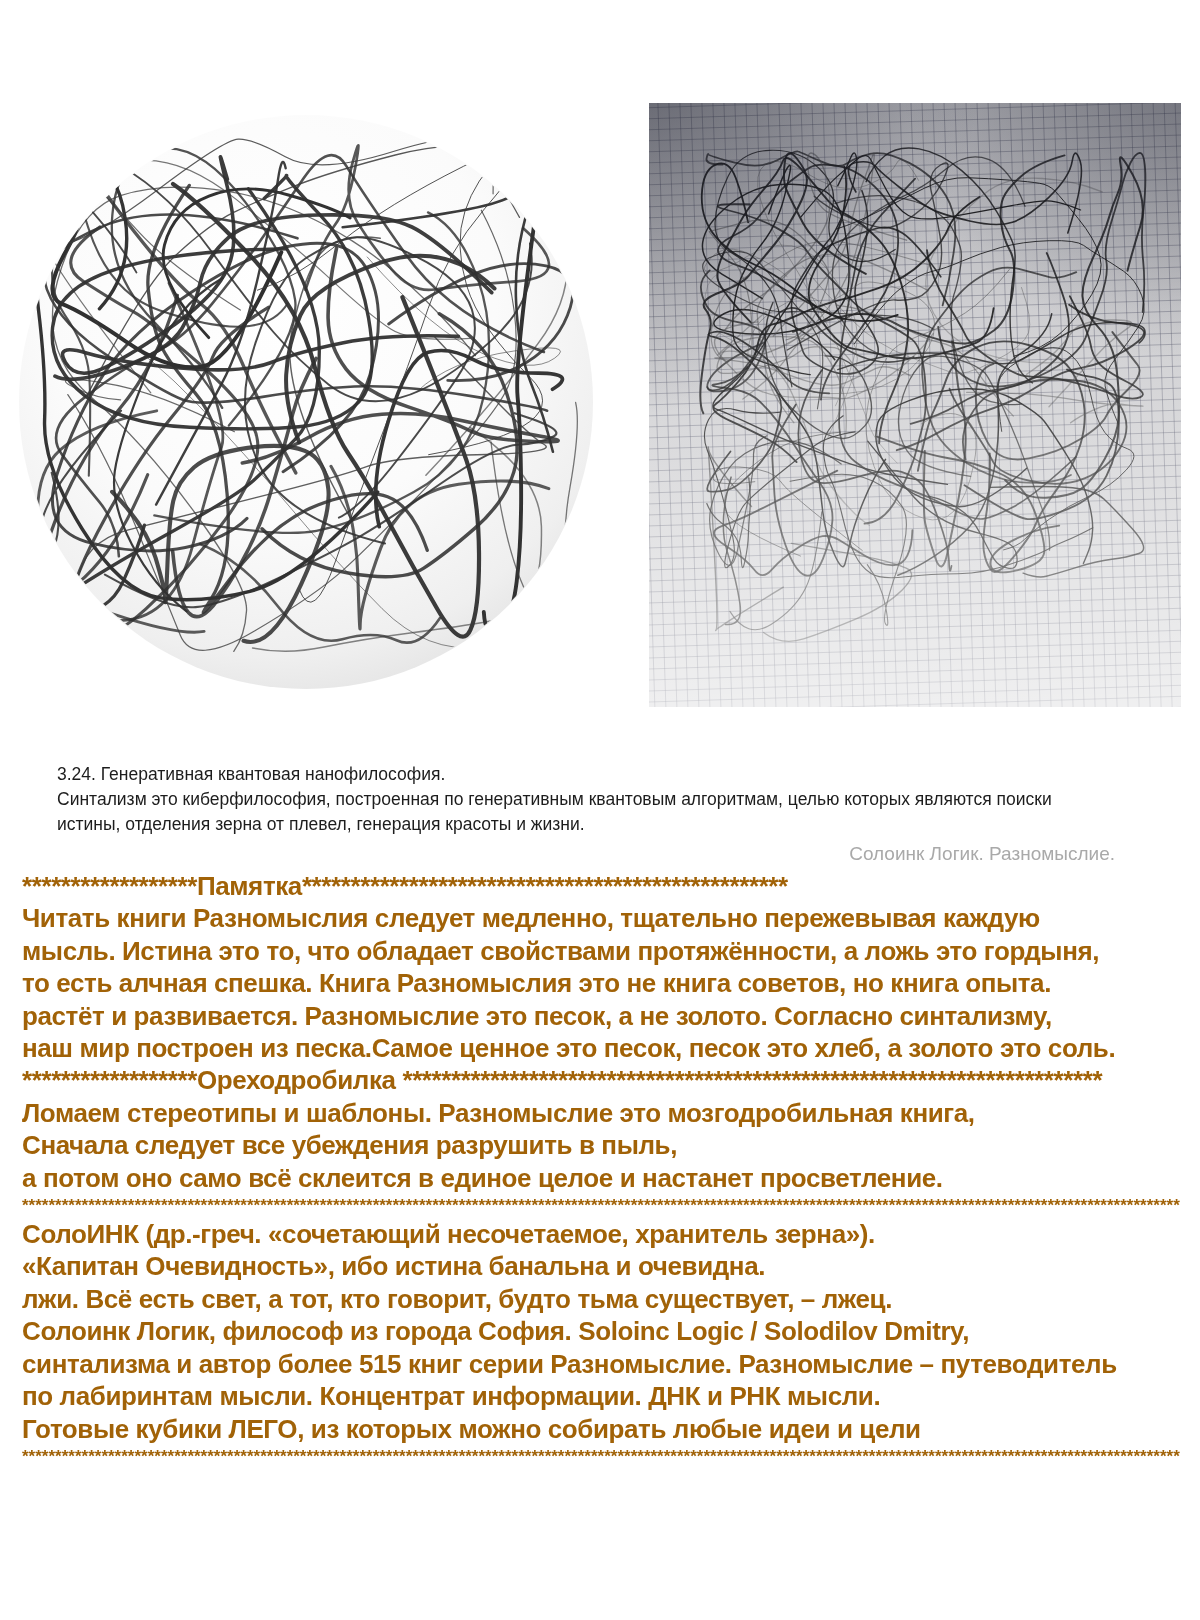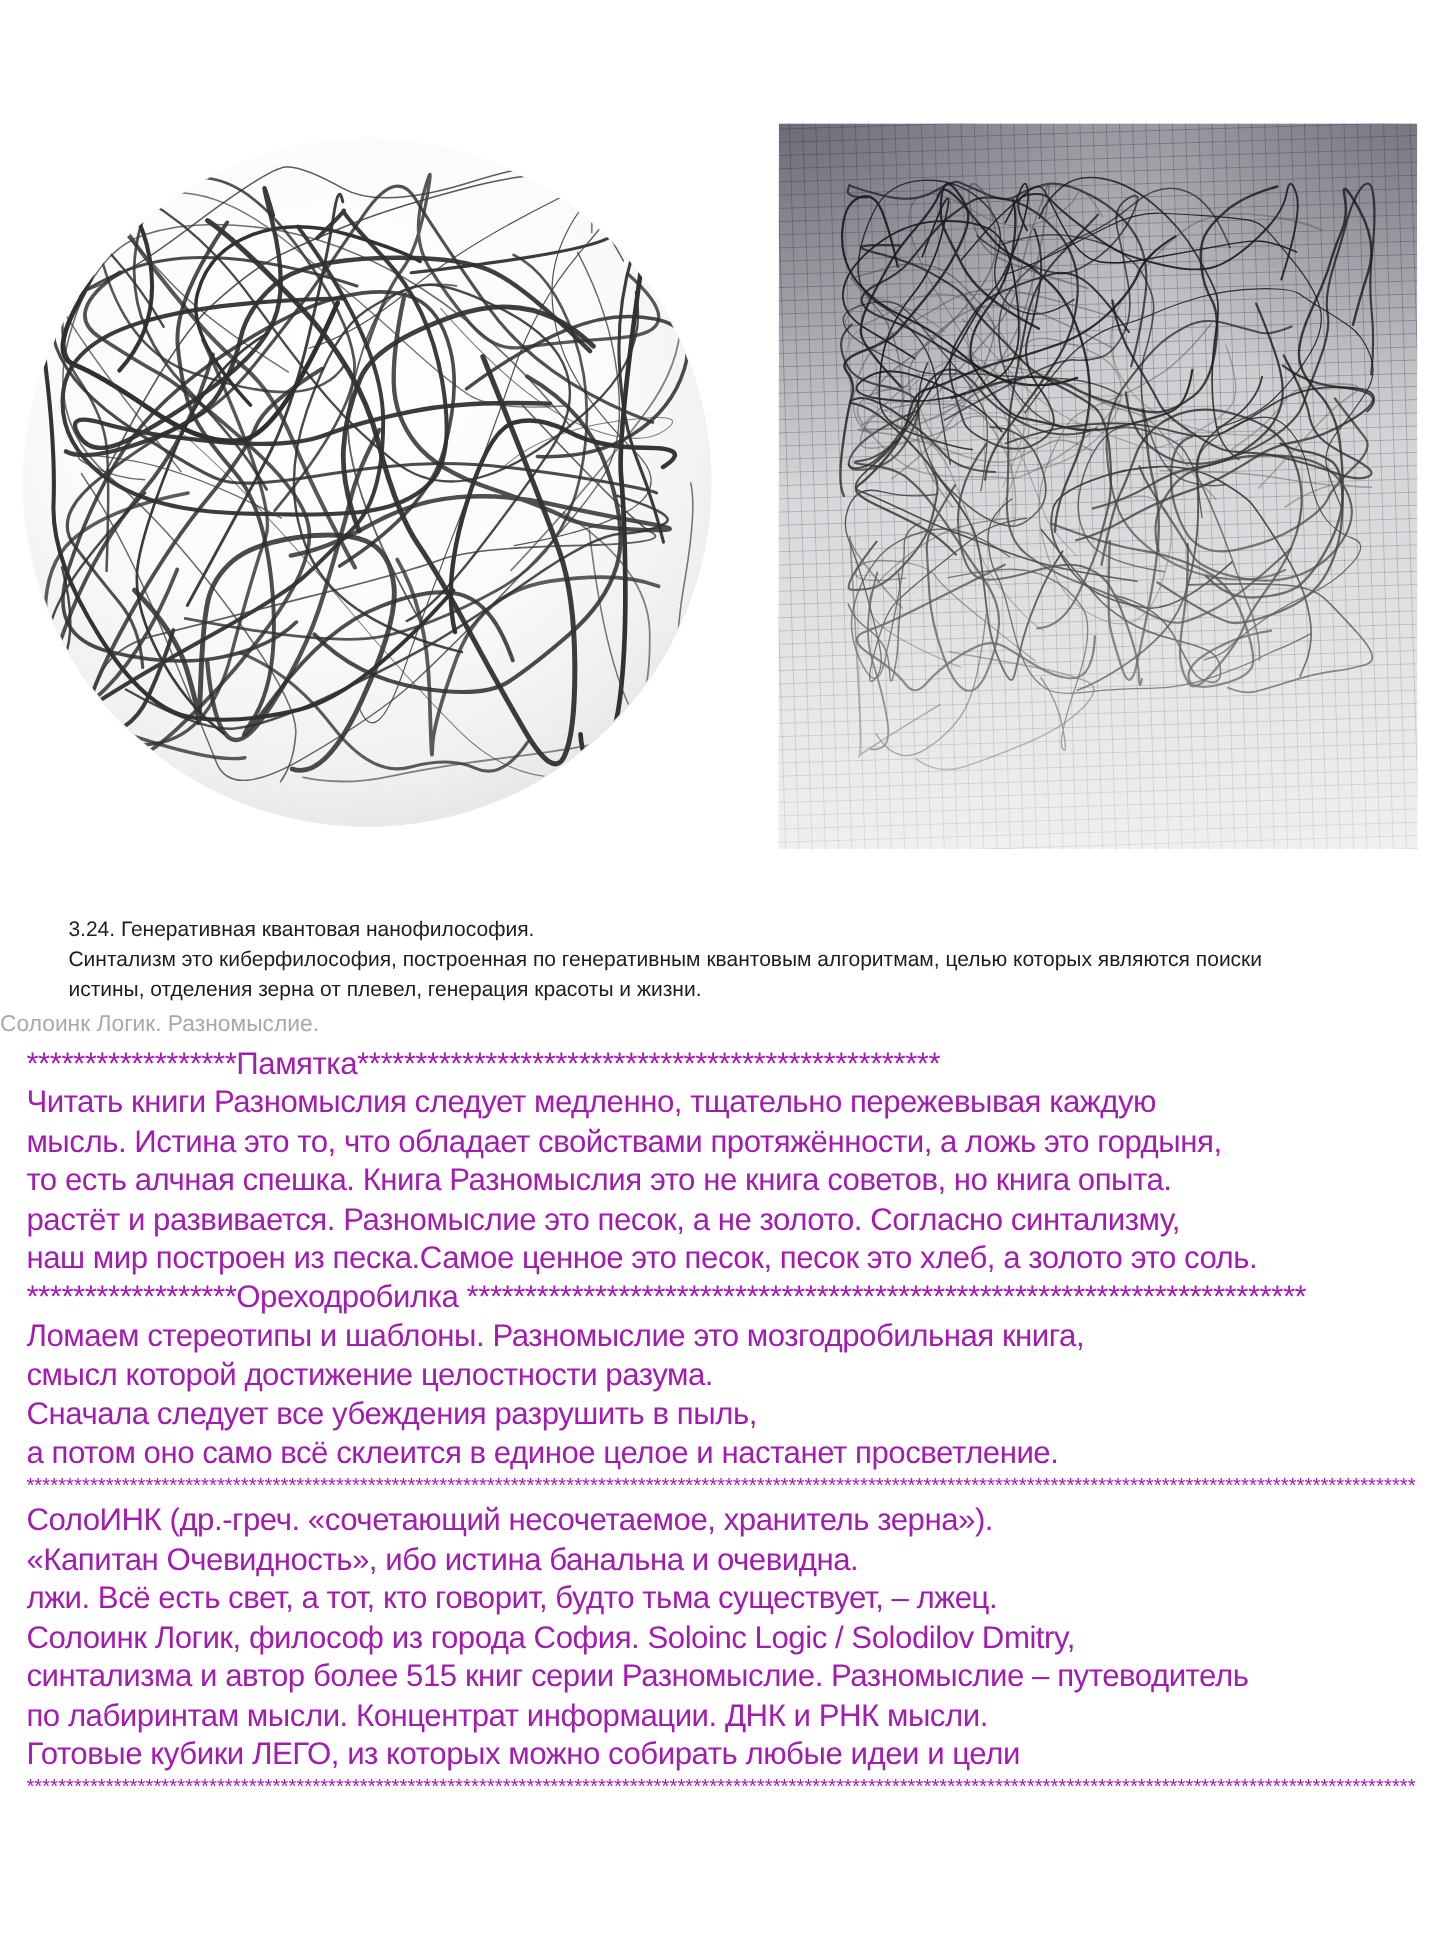--- a/index.html
+++ b/index.html
@@ -21,22 +21,22 @@
   .photo .light{
     position:absolute;left:0;top:0;right:0;bottom:0;
     background:
       radial-gradient(circle at -5% -8%, rgba(28,30,44,0.50), transparent 42%),
       radial-gradient(circle at 105% -8%, rgba(28,30,44,0.42), transparent 36%),
       linear-gradient(180deg, rgba(40,42,58,0.28) 0%, rgba(120,120,132,0.08) 34%, rgba(255,255,255,0.40) 78%, rgba(255,255,255,0.62) 100%);
   }
   .photo svg{position:absolute;left:0;top:0;}
   .caption{margin:6px 40px 0 57px;font-size:17.5px;line-height:25px;color:#1d1d1d;}
   .caption div{white-space:nowrap;}
-  .attrib{margin:5px 85px 0 0;font-size:19px;line-height:24px;color:#a9a9a9;}
-  .blue{margin:4px 0 0 22px;width:1158px;overflow:hidden;color:#a21caf;font-weight:normal;}
+  .attrib{margin:5px 85px 0 0;text-align:right;font-size:19px;line-height:24px;color:#a9a9a9;}
+  .blue{margin:4px 0 0 22px;width:1158px;overflow:hidden;color:#a16207;font-weight:bold;}
   .blue .ln{font-size:26px;line-height:32.4px;white-space:nowrap;letter-spacing:-0.4px;}
   .blue .sep{font-size:17px;line-height:24px;white-space:nowrap;letter-spacing:0;}
   .blue .gap{margin-top:0;}
 </style>
 </head>
 <body>
 
 <div class="figures">
   <svg class="sphere-wrap" viewBox="0 0 580 580">
     <defs>
@@ -212,21 +212,20 @@
 
 <div class="blue">
   <div class="ln">******************Памятка**************************************************</div>
   <div class="ln">Читать книги Разномыслия следует медленно, тщательно пережевывая каждую</div>
   <div class="ln">мысль. Истина это то, что обладает свойствами протяжённости, а ложь это гордыня,</div>
   <div class="ln">то есть алчная спешка. Книга Разномыслия это не книга советов, но книга опыта.</div>
   <div class="ln">растёт и развивается. Разномыслие это песок, а не золото. Согласно синтализму,</div>
   <div class="ln">наш мир построен из песка.Самое ценное это песок, песок это хлеб, а золото это соль.</div>
   <div class="ln">******************Ореходробилка ************************************************************************</div>
   <div class="ln">Ломаем стереотипы и шаблоны. Разномыслие это мозгодробильная книга,</div>
-  <div class="ln">смысл которой достижение целостности разума.</div>
   <div class="ln">Сначала следует все убеждения разрушить в пыль,</div>
   <div class="ln">а потом оно само всё склеится в единое целое и настанет просветление.</div>
   <div class="sep">**********************************************************************************************************************************************************************************</div>
   <div class="ln gap">СолоИНК (др.-греч. «сочетающий несочетаемое, хранитель зерна»).</div>
   <div class="ln">«Капитан Очевидность», ибо истина банальна и очевидна.</div>
   <div class="ln">лжи. Всё есть свет, а тот, кто говорит, будто тьма существует, – лжец.</div>
   <div class="ln">Солоинк Логик, философ из города София. Soloinc Logic / Solodilov Dmitry,</div>
   <div class="ln">синтализма и автор более 515 книг серии Разномыслие. Разномыслие – путеводитель</div>
   <div class="ln">по лабиринтам мысли. Концентрат информации. ДНК и РНК мысли.</div>
   <div class="ln">Готовые кубики ЛЕГО, из которых можно собирать любые идеи и цели</div>

